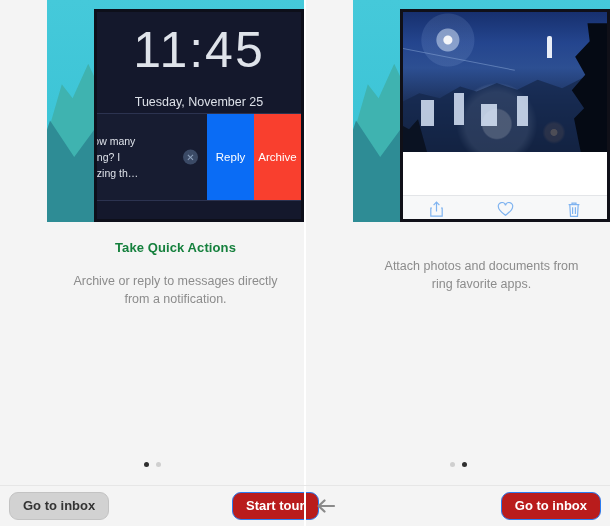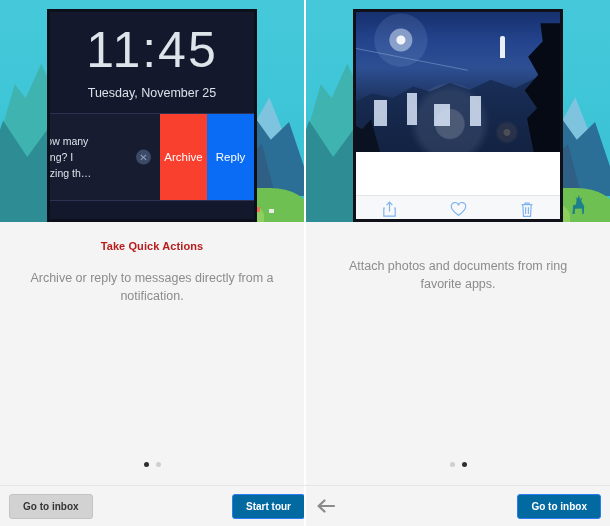--- a/index.html
+++ b/index.html
@@ -23,20 +23,21 @@
     width: 610px;
     height: 485px;
     background: #ffffff;
   }
   .panel {
     position: relative;
     width: 304px;
     height: 485px;
     background: #f4f4f4;
     overflow: hidden;
+    padding-left: 47px;
   }
   .panel-divider {
     width: 2px;
     height: 485px;
     background: #ffffff;
     flex: 0 0 2px;
   }
 
   
   .hero {
@@ -129,21 +130,21 @@
     font-size: 50px;
     font-weight: 200;
     letter-spacing: 2px;
     line-height: 1;
     font-family: "Liberation Sans", sans-serif;
   }
   .lock-date {
     text-align: center;
     color: #dce0e8;
     font-size: 12.5px;
-    margin-top: 11px;
+    margin-top: 20px;
     font-weight: 400;
   }
   .notif-row {
     position: absolute;
     left: 0; right: 0;
     top: 101px;
     height: 88px;
     display: flex;
     align-items: stretch;
     border-top: 1px solid #2c3350;
@@ -256,23 +257,23 @@
   }
   .photo-toolbar svg { display: block; }
 
   
   .caption {
     padding: 18px 26px 0 26px;
     text-align: center;
     background: #f4f4f4;
   }
   .caption h2 {
-    font-size: 11px;
+    font-size: 13px;
     font-weight: bold;
-    color: #b91c1c;
+    color: #15803d;
     letter-spacing: .1px;
   }
   .caption p {
     margin-top: 17px;
     font-size: 12.5px;
     line-height: 1.45;
     color: #8c8c8c;
   }
 
   
@@ -296,35 +297,35 @@
     position: relative;
     width: 610px;
     height: 41px;
     background: #f4f4f4;
     border-top: 1px solid #e6e6e6;
     display: flex;
     align-items: center;
   }
   .btn {
     font-family: "Liberation Sans", sans-serif;
-    font-size: 10px;
+    font-size: 13px;
     font-weight: bold;
-    border-radius: 3px;
+    border-radius: 9px;
     padding: 6px 13px;
     border: 1px solid transparent;
     cursor: pointer;
     line-height: 1.1;
   }
   .btn-gray {
     background: #d2d2d2;
     color: #333333;
     border-color: #c3c3c3;
   }
   .btn-blue {
-    background: #0369a1;
+    background: #b91c1c;
     color: #ffffff;
     border-color: #2b7cf0;
   }
   .bb-left   { position: absolute; left: 9px; }
   .bb-mid    { position: absolute; left: 232px; }
   .bb-arrow  { position: absolute; left: 315px; width: 22px; height: 22px; display: flex; align-items: center; justify-content: center; }
   .bb-right  { position: absolute; right: 9px; }
   .bottom-divider {
     position: absolute;
     left: 304px; top: 0;
@@ -357,22 +358,22 @@
           <div class="lock-clock">11:45</div>
           <div class="lock-date">Tuesday, November 25</div>
 
           <div class="notif-row">
             <div class="notif-body">
               <div class="notif-text">low many
 ring? I
 ezing th…</div>
               <div class="notif-x">✕</div>
             </div>
+            <div class="notif-btn reply">Reply</div>
             <div class="notif-btn archive">Archive</div>
-            <div class="notif-btn reply">Reply</div>
           </div>
         </div>
       </div>
 
       <div class="caption">
         <h2>Take Quick Actions</h2>
         <p>Archive or reply to messages directly from a notification.</p>
       </div>
 
       <div class="dots">

